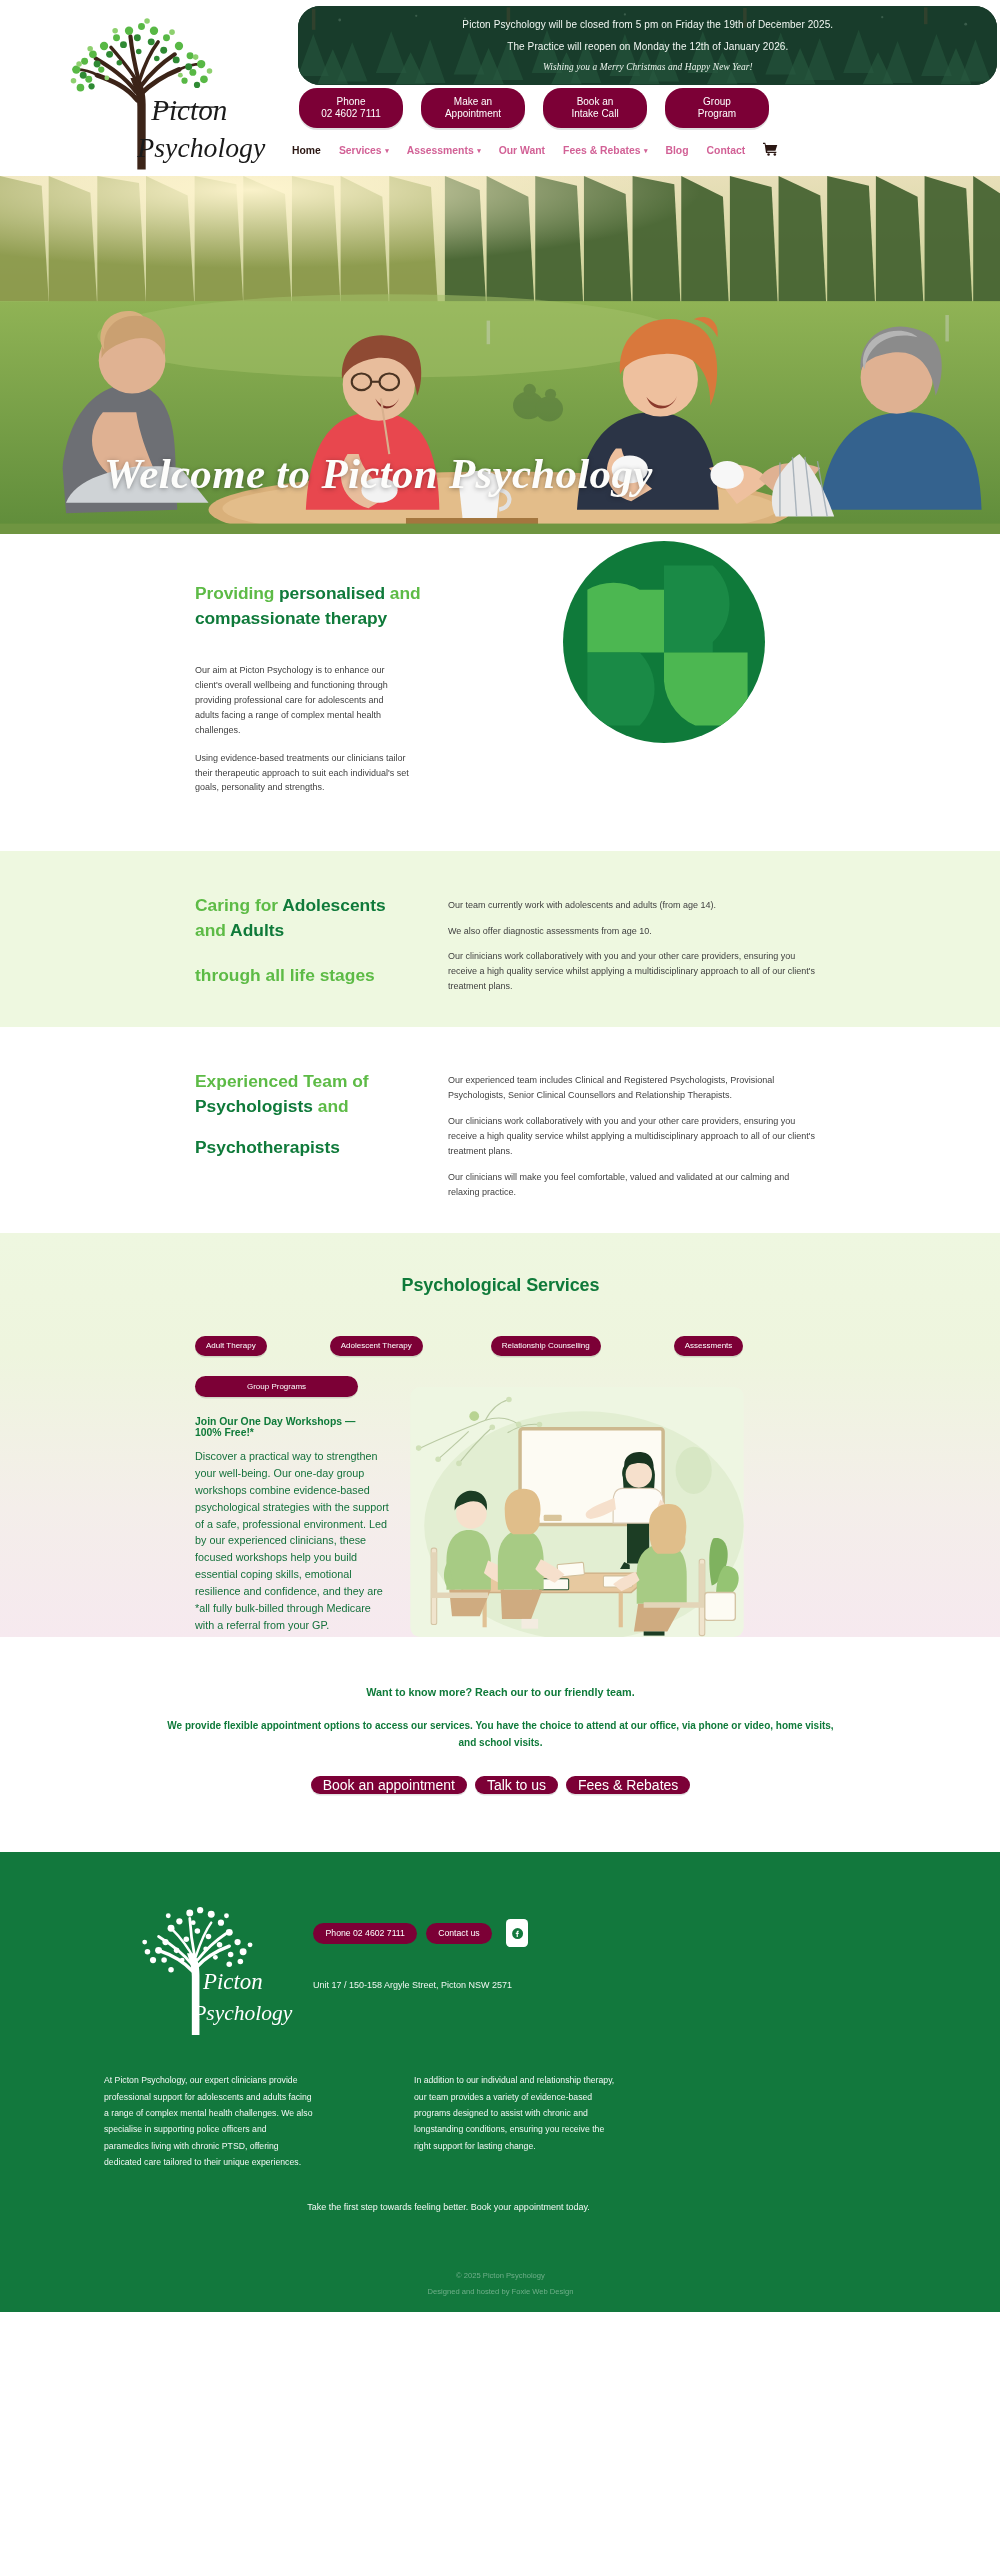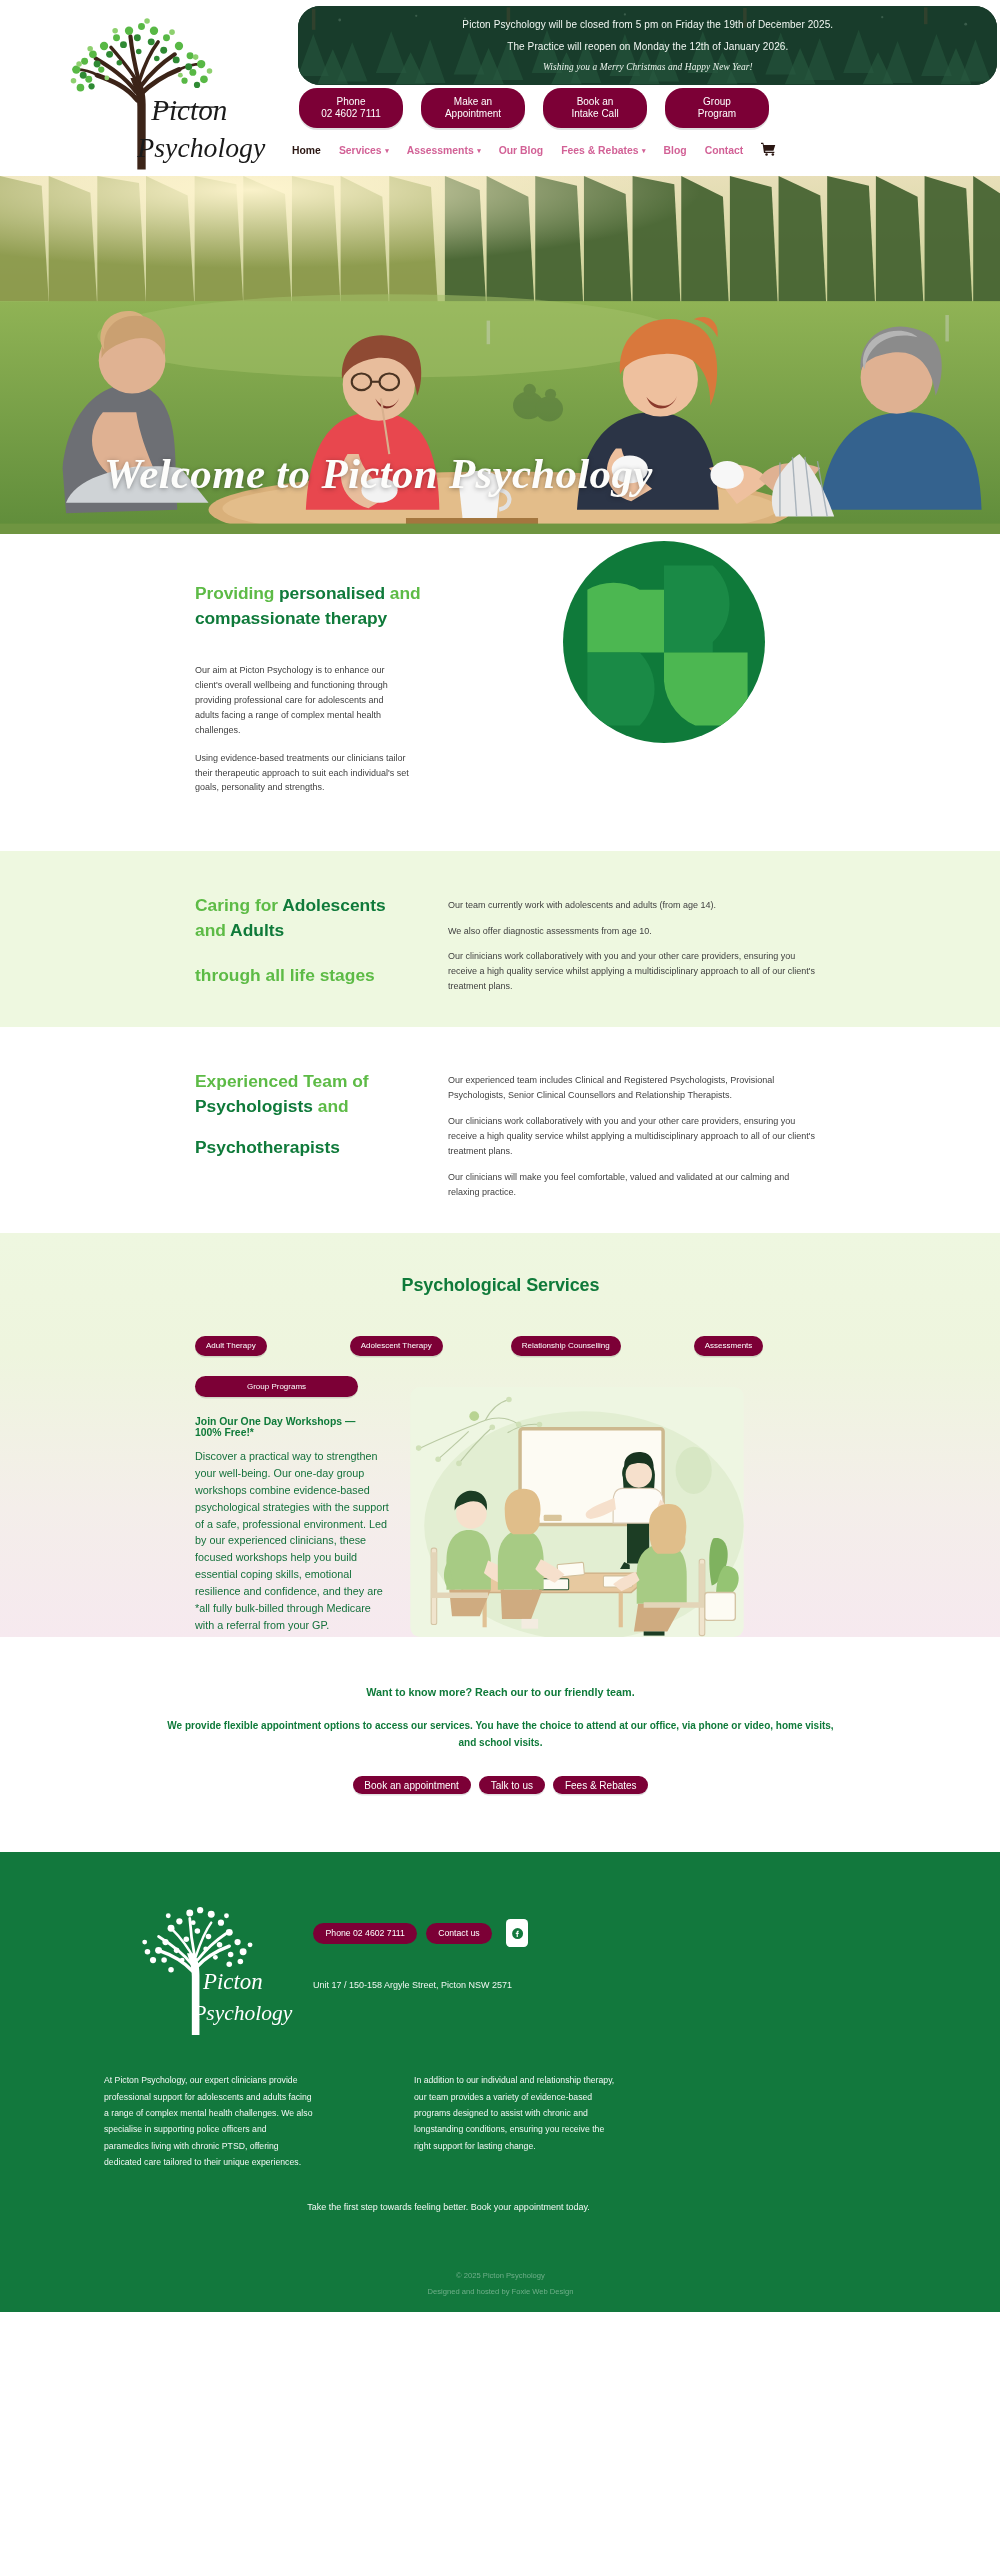--- a/index.html
+++ b/index.html
@@ -116,21 +116,21 @@
     margin-bottom:40px; letter-spacing:-0.1px;
   }
   .pill-row { display:flex; padding-left:108px; gap:0; align-items:center; }
   .pill {
     background:#7c0036; color:#fff; border:none; border-radius:15.3px;
     height:19.5px; font-size:8px; display:inline-flex; align-items:center;
     justify-content:center; padding:0 11px; cursor:pointer;
     font-family:"Liberation Sans", sans-serif;
     box-shadow:0 1.4px 0 rgba(0,0,0,.12);
   }
-  .pill-sp1 { margin-right:83px; }
+  .pill-sp1 { margin-right:63px; }
   .pill-sp2 { margin-right:68px; }
   .pill-sp3 { margin-right:73px; }
   .pill-group {
     width:163px; height:21px; margin-top:20px; margin-left:108px;
     border-radius:15.3px;
   }
 
   .ws-grid { display:flex; padding:11px 0 0 0; }
   .ws-left { width:292px; padding-left:108px; padding-top:8.3px; }
   .ws-head {
@@ -145,21 +145,21 @@
   
   .contact-band { background:#fff; padding:49px 0 58px; text-align:center; }
   .cb-line1 { color:#0f7a3a; font-size:10.8px; font-weight:700; }
   .cb-line2 {
     color:#0f7a3a; font-size:10px; font-weight:700; line-height:1.72;
     width:681px; margin:19.5px auto 0;
   }
   .cb-btns { display:flex; gap:8.3px; justify-content:center; margin-top:25px; }
   .cb-btn {
     background:#7c0036; color:#fff; border:none; border-radius:15.3px;
-    height:18px; font-size:10px; padding:0 11.8px; cursor:pointer;
+    height:18px; font-size:14px; padding:0 11.8px; cursor:pointer;
     display:inline-flex; align-items:center; justify-content:center;
     font-family:"Liberation Sans", sans-serif;
     box-shadow:0 1.4px 0 rgba(0,0,0,.12);
   }
 
   
   .footer { background:#12783d; color:#fff; padding:36px 0 0; width:1001px; }
   .f-top { display:flex; padding-left:104px; }
   .f-logo { width:202px; }
   .f-right { padding-top:31px; padding-left:7px; }
@@ -361,21 +361,21 @@
       </a>
       <a class="nav-item">
         <span>Services</span>
         <span class="caret">▾</span>
       </a>
       <a class="nav-item">
         <span>Assessments</span>
         <span class="caret">▾</span>
       </a>
       <a class="nav-item">
-        <span>Our Blog</span>
+        <span>Our Want</span>
       </a>
       <a class="nav-item">
         <span>Fees &amp; Rebates</span>
         <span class="caret">▾</span>
       </a>
       <a class="nav-item">
         <span>Blog</span>
       </a>
       <a class="nav-item">
         <span>Contact</span>

